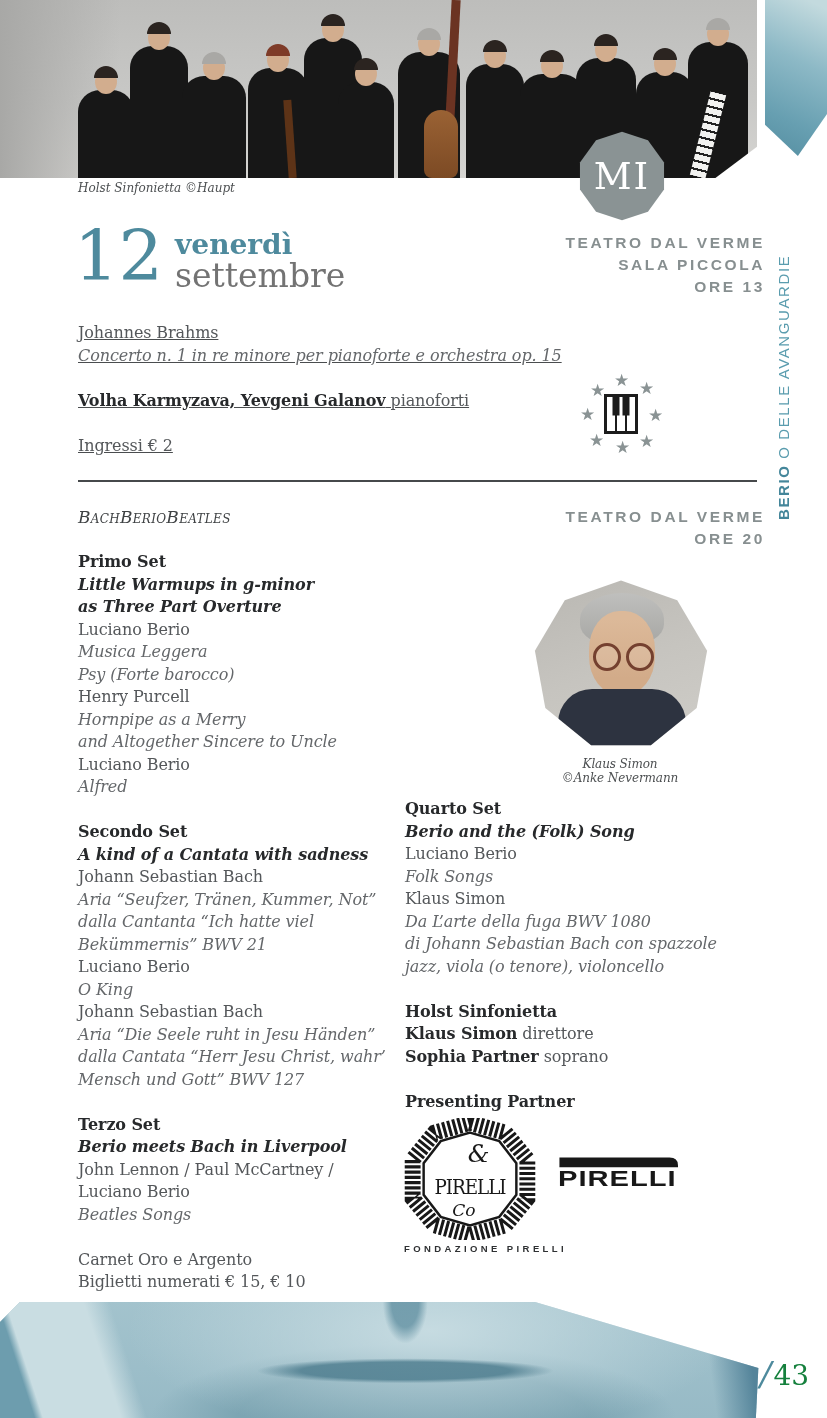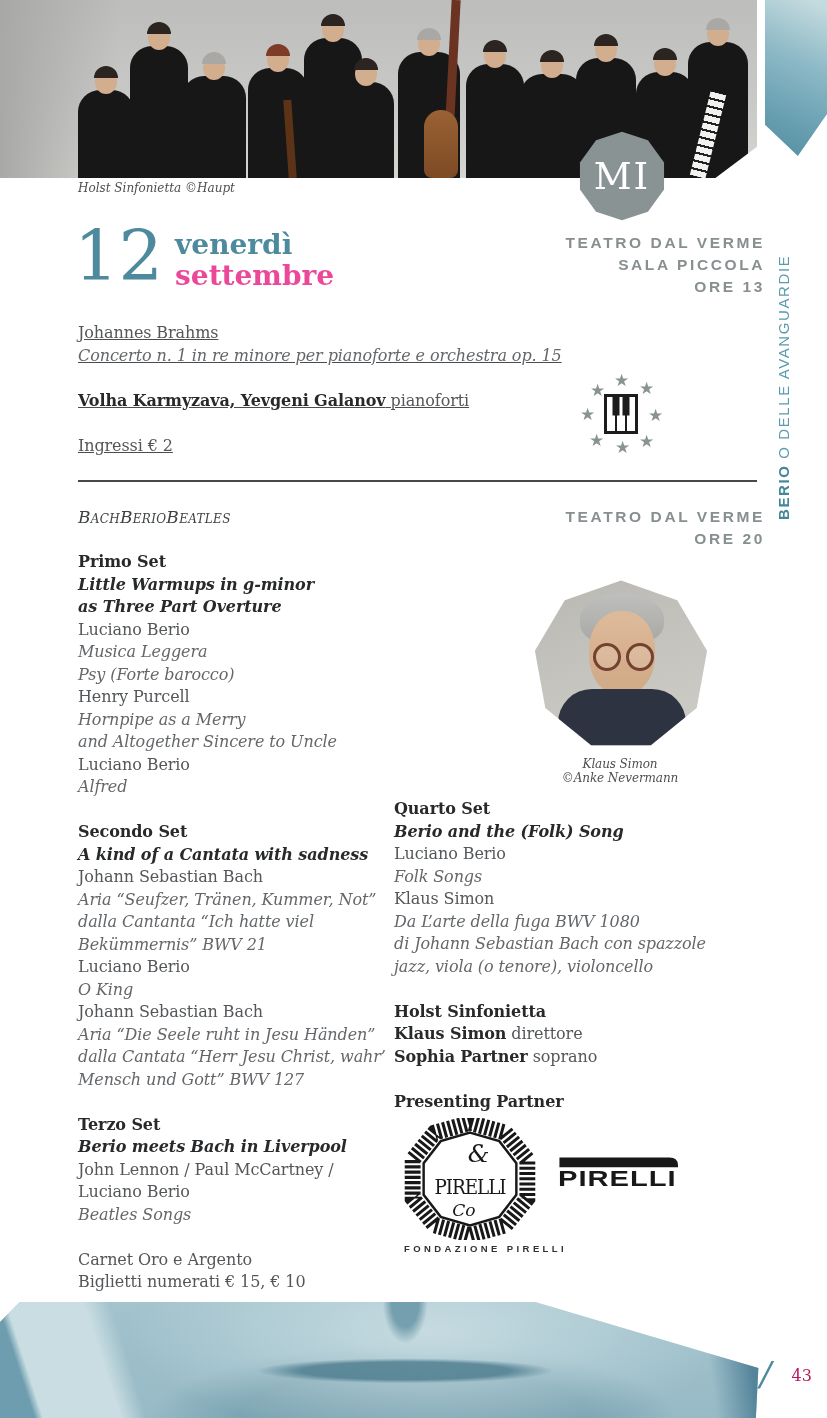--- a/index.html
+++ b/index.html
@@ -42,21 +42,21 @@
     writing-mode:vertical-rl;transform:rotate(180deg);
     font-family:"Liberation Sans",sans-serif;font-size:15px;letter-spacing:1.6px;
     color:#5a9cae;display:flex;align-items:center;white-space:nowrap;}
   .series-vert b{color:#44869a;font-weight:bold;}
 
   
   .date-block{left:74px;top:220px;display:flex;color:#4e8a9d;}
   .date-day{font-size:70px;line-height:72px;font-family:"DejaVu Serif",serif;}
   .date-words{margin-left:12px;margin-top:10px;}
   .date-weekday{font-weight:bold;font-size:28px;line-height:30px;}
-  .date-month{font-size:28px;line-height:32px;color:#ec4899;font-weight:bold;}
+  .date-month{font-size:33px;line-height:32px;color:#737373;}
 
   
   .venue{font-family:"Liberation Sans",sans-serif;text-align:right;width:285px;}
   .venue .pline{font-size:15.5px;font-weight:bold;letter-spacing:2.6px;color:#878f90;
     height:22px;line-height:22px;}
   .venue1{left:480px;top:232px;}
   .venue2{left:480px;top:506px;}
 
   
   .pline{height:22.5px;line-height:22.5px;font-size:16px;white-space:nowrap;
@@ -66,21 +66,21 @@
   .pline.bold{font-weight:bold;color:#27292b;}
   .pline.bolditalic{font-weight:bold;font-style:italic;color:#27292b;}
   .pline.blank{visibility:hidden;}
   .pline b{font-weight:bold;color:#27292b;}
   .pline.caption{font-style:italic;font-size:12px;color:#4c4f51;height:14px;line-height:14px;}
 
   .program1{left:78px;top:322px;text-decoration:underline;}
   .event2-title{left:78px;top:507px;font-style:italic;font-variant:small-caps;
     font-size:17px;color:#3f4244;letter-spacing:0.3px;}
   .left-col{left:78px;top:551px;}
-  .right-col{left:394px;top:798px;}
+  .right-col{left:405px;top:798px;}
 
   .divider{left:78px;top:480px;width:679px;height:2px;background:#46494b;}
 
   
   .piano-icon{left:573px;top:370px;width:96px;height:86px;}
   .star{position:absolute;color:#8a9394;font-size:17px;line-height:17px;
     font-family:"DejaVu Sans",sans-serif;}
   .star::before{content:"★";}
   .piano-keys{position:absolute;left:31px;top:24px;}
 
@@ -113,22 +113,22 @@
       radial-gradient(ellipse 420px 150px at 52% 26%, #c6dbe1 0%, rgba(198,219,225,0) 72%),
       radial-gradient(ellipse 320px 90px at 50% 100%, rgba(122,163,177,.9) 0 55%, rgba(122,163,177,0) 82%),
       linear-gradient(72deg, #6d9dae 0 4%, #c9dde2 5% 14%, rgba(201,221,226,0) 17%),
       linear-gradient(262deg, #54849a 0 10%, rgba(84,132,154,0) 15%),
       linear-gradient(180deg,#a3c3cd,#97bac6);
     clip-path:polygon(2.4% 1.7%,64.7% 1.7%,91.7% 57.6%,91.4% 100%,0 100%,0 18.6%);}
 
   .page-num{left:760px;top:1356px;display:flex;align-items:flex-start;}
   .page-slash{font-style:italic;font-size:34px;line-height:36px;color:#4e8a9d;
     font-family:"DejaVu Serif",serif;}
-  .page-43{font-size:16px;line-height:40px;color:#be185d;font-family:"DejaVu Serif",serif;
-    margin-left:20px;}
+  .page-43{font-size:28px;line-height:40px;color:#15803d;font-family:"DejaVu Serif",serif;
+    margin-left:2px;}
 </style>
 </head>
 <body>
 
 <div class="abs photo-top">
   <div class="wallshade"></div>
   <div class="person hair-d" style="left:78px;width:56px;height:88px;"></div>
   <div class="person hair-d" style="left:130px;width:58px;height:132px;"></div>
   <div class="person hair-g" style="left:182px;width:64px;height:102px;"></div>
   <div class="person hair-r" style="left:248px;width:60px;height:110px;"></div>

